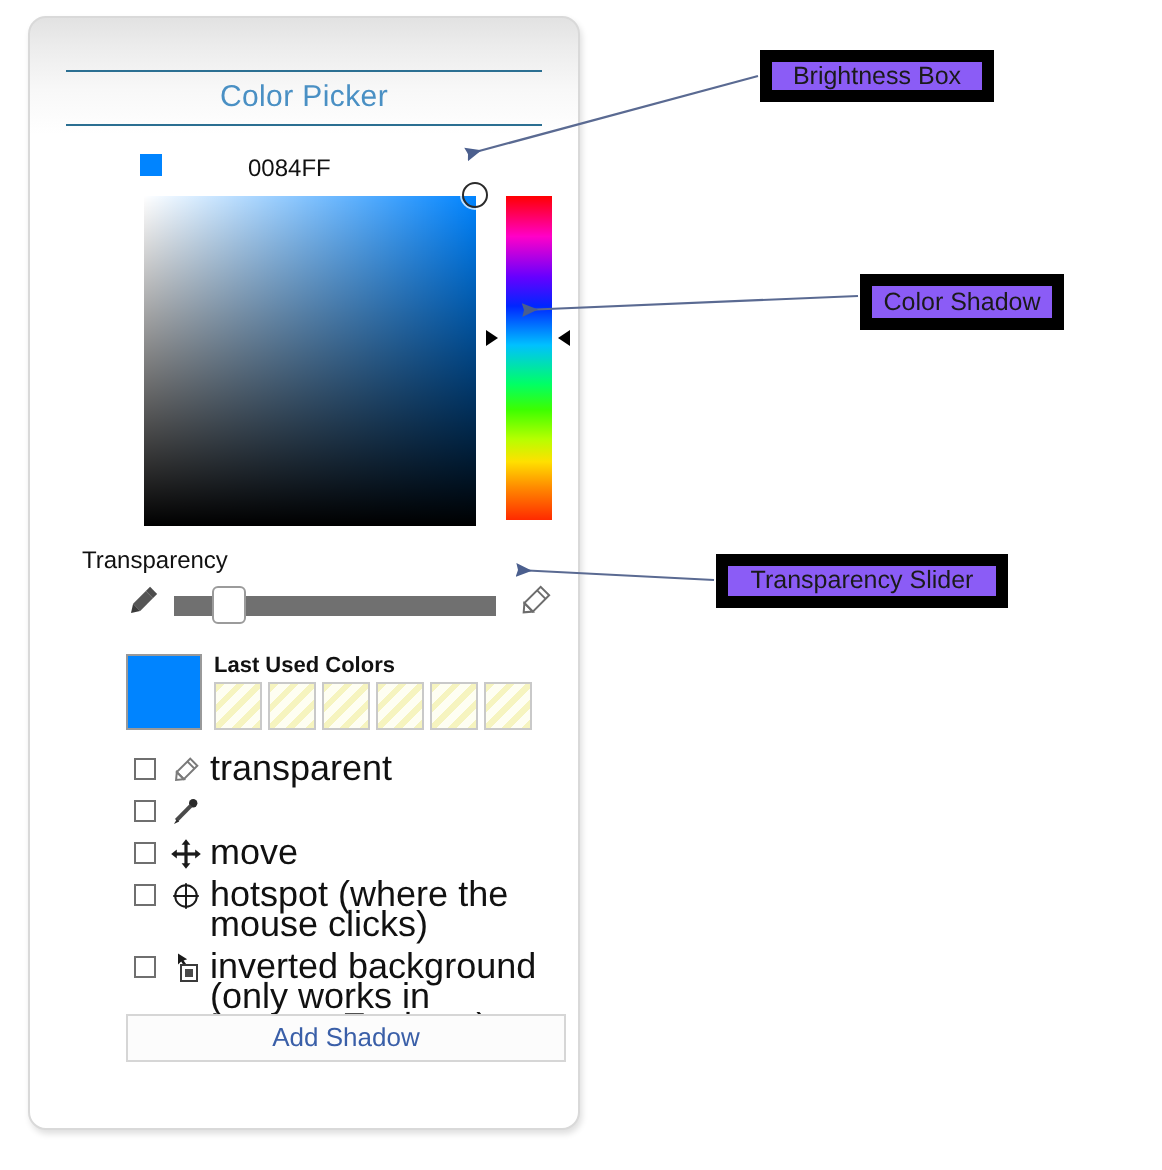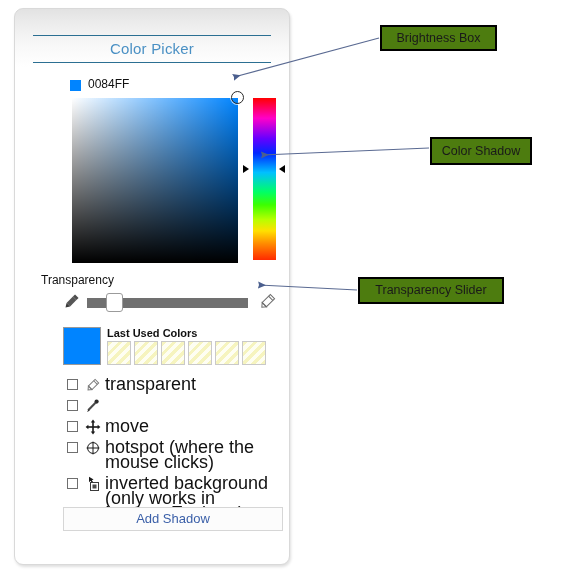--- a/index.html
+++ b/index.html
@@ -43,22 +43,23 @@
     color: #4a90c4;
     font-size: 15px;
     padding: 4px 0 5px 0;
     letter-spacing: 0.2px;
   }
 
   
   #hex-row {
     margin: 14px 12px 0 55px;
     display: flex;
-    align-items: flex-end;
+    align-items: flex-start;
     height: 14px;
+    gap: 36px;
   }
   #hex-swatch {
     width: 11px;
     height: 11px;
     background: #0084FF;
     margin-right: 7px;
   }
   #hex-label {
     font-size: 12px;
     color: #111;
@@ -255,22 +256,22 @@
     color: #3a5fa8;
     font-size: 13px;
     text-align: center;
     line-height: 22px;
     cursor: pointer;
   }
 
   
   .callout {
     position: absolute;
-    border: 2px solid #000000;
-    background: #4d7c0f;
+    border: 6px solid #000000;
+    background: #8b5cf6;
     color: #1a1a1a;
     font-size: 12.5px;
     text-align: center;
     box-sizing: border-box;
     line-height: 1;
     display: flex;
     align-items: center;
     justify-content: center;
   }
   #callout-brightness {

